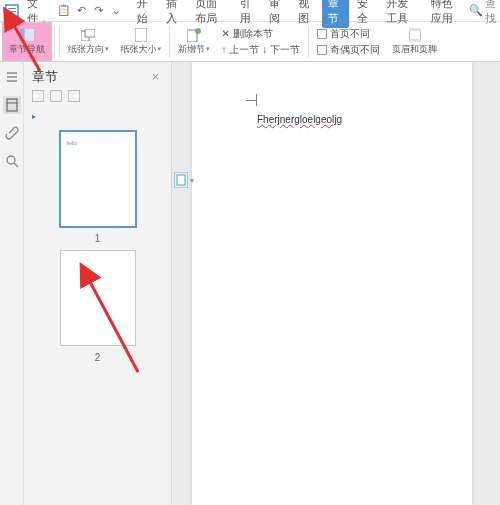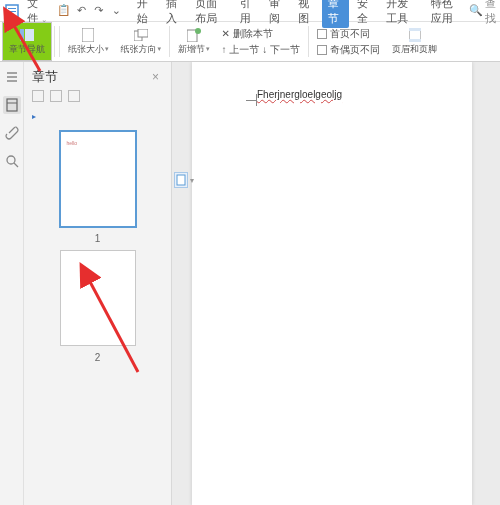--- a/index.html
+++ b/index.html
@@ -9,21 +9,21 @@
 .menu-bar { height: 22px; background: #fff; display: flex; align-items: center; padding: 0 4px; gap: 2px; border-bottom: 1px solid #e0e0e0; }
 .menu-icon { width: 22px; height: 18px; display: flex; align-items: center; justify-content: center; color: #666; }
 .menu-item { padding: 2px 6px; color: #555; cursor: default; }
 .menu-item.active { background: #4a90d9; color: #fff; border-radius: 2px; }
 .menu-right { margin-left: auto; display: flex; gap: 4px; align-items: center; }
 .search-box { display: flex; align-items: center; gap: 2px; color: #888; }
 
 
 .ribbon { height: 40px; background: #fff; display: flex; align-items: stretch; padding: 0 2px; border-bottom: 1px solid #d0d0d0; }
 .ribbon-btn { display: flex; flex-direction: column; align-items: center; justify-content: center; padding: 2px 6px; gap: 1px; font-size: 10px; color: #555; }
-.ribbon-btn.selected { background: #84cc16; border: 1px solid #c8c8c8; }
+.ribbon-btn.selected { background: #f9a8d4; border: 1px solid #c8c8c8; }
 .ribbon-btn .ric { width: 16px; height: 14px; display: flex; align-items: center; justify-content: center; }
 .ribbon-btn .lbl { font-size: 9px; white-space: nowrap; display: flex; align-items: center; gap: 1px; }
 .ribbon-sep { width: 1px; background: #e0e0e0; margin: 4px 2px; }
 .ribbon-group { display: flex; flex-direction: column; justify-content: center; padding: 2px 6px; gap: 2px; font-size: 10px; color: #555; }
 .ribbon-row { display: flex; align-items: center; gap: 3px; }
 .chk { width: 10px; height: 10px; border: 1px solid #999; display: inline-block; }
 .dd { font-size: 7px; color: #888; }
 
 
 .main { display: flex; height: 443px; }
@@ -44,21 +44,21 @@
 .thumb-label { font-size: 10px; color: #666; text-align: center; }
 .thumb-text { position: absolute; top: 8px; left: 6px; font-size: 5px; color: #c77; }
 
 .doc-area { flex: 1; background: #ebebeb; position: relative; overflow: hidden; }
 .page { position: absolute; left: 20px; top: 0; width: 280px; height: 443px; background: #fff; box-shadow: 0 0 4px rgba(0,0,0,0.15); }
 .page-marker { position: absolute; left: 2px; top: 110px; width: 14px; height: 16px; background: #e8f0fa; border: 1px solid #a8c8e8; display: flex; align-items: center; justify-content: center; font-size: 8px; color: #5b9bd5; }
 .page-marker-dd { position: absolute; left: 18px; top: 114px; font-size: 8px; color: #999; }
 .cursor-mark { position: absolute; left: 54px; top: 32px; width: 12px; height: 12px; }
 .cursor-mark::before { content: ""; position: absolute; left: 0; top: 6px; width: 10px; height: 1px; background: #888; }
 .cursor-mark::after { content: ""; position: absolute; left: 10px; top: 0; width: 1px; height: 12px; background: #888; }
-.doc-text { position: absolute; left: 65px; top: 27px; font-size: 10px; color: #333; border-bottom: 1px wavy solid #d04848; text-decoration: underline wavy #d04848; }
+.doc-text { position: absolute; left: 65px; top: 52px; font-size: 10px; color: #333; border-bottom: 1px wavy solid #d04848; text-decoration: underline wavy #d04848; }
 
 
 .arrow { position: absolute; pointer-events: none; }
 .arrow svg { overflow: visible; }
 
 .close-x { margin-left: auto; color: #999; font-size: 12px; padding: 0 4px; }
 </style>
 </head>
 <body>
 
@@ -101,38 +101,38 @@
           <rect x="0" y="0" width="4" height="12" fill="#8ab4e8"></rect>
           <rect x="5" y="0" width="9" height="12" fill="#d8e6f5"></rect>
         </svg>
       </div>
     <div class="lbl">章节导航</div>
   </div>
   <div class="ribbon-sep"></div>
   <div class="ribbon-sep"></div>
   <div class="ribbon-btn">
     <div class="ric">
-        <svg width="12" height="14">
-          <rect x="0" y="0" width="12" height="14" fill="#fff" stroke="#888"></rect>
-        </svg>
-      </div>
-    <div class="lbl">
-        <span>纸张大小</span>
-        <span class="dd">▾</span>
-      </div>
-  </div>
-  <div class="ribbon-btn">
-    <div class="ric">
         <svg width="14" height="12">
           <rect x="0" y="2" width="8" height="10" fill="#fff" stroke="#888"></rect>
           <rect x="4" y="0" width="10" height="8" fill="#fff" stroke="#888"></rect>
         </svg>
       </div>
     <div class="lbl">
         <span>纸张方向</span>
+        <span class="dd">▾</span>
+      </div>
+  </div>
+  <div class="ribbon-btn">
+    <div class="ric">
+        <svg width="12" height="14">
+          <rect x="0" y="0" width="12" height="14" fill="#fff" stroke="#888"></rect>
+        </svg>
+      </div>
+    <div class="lbl">
+        <span>纸张大小</span>
         <span class="dd">▾</span>
       </div>
   </div>
   <div class="ribbon-sep"></div>
   <div class="ribbon-btn">
     <div class="ric">
         <svg width="14" height="14">
           <rect x="0" y="2" width="10" height="12" fill="#fff" stroke="#888"></rect>
           <circle cx="11" cy="3" r="3" fill="#6db86d"></circle>
         </svg>

